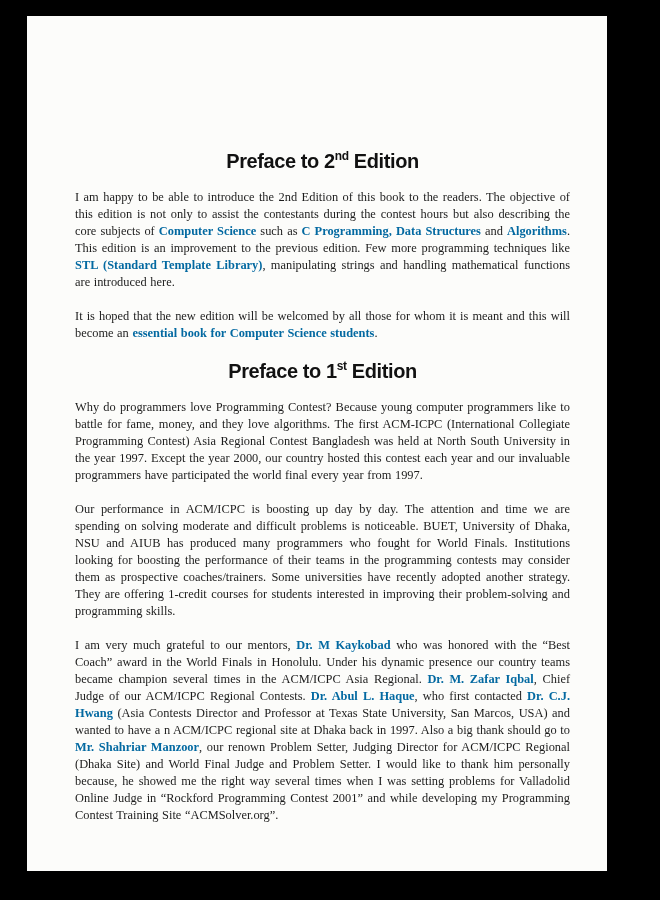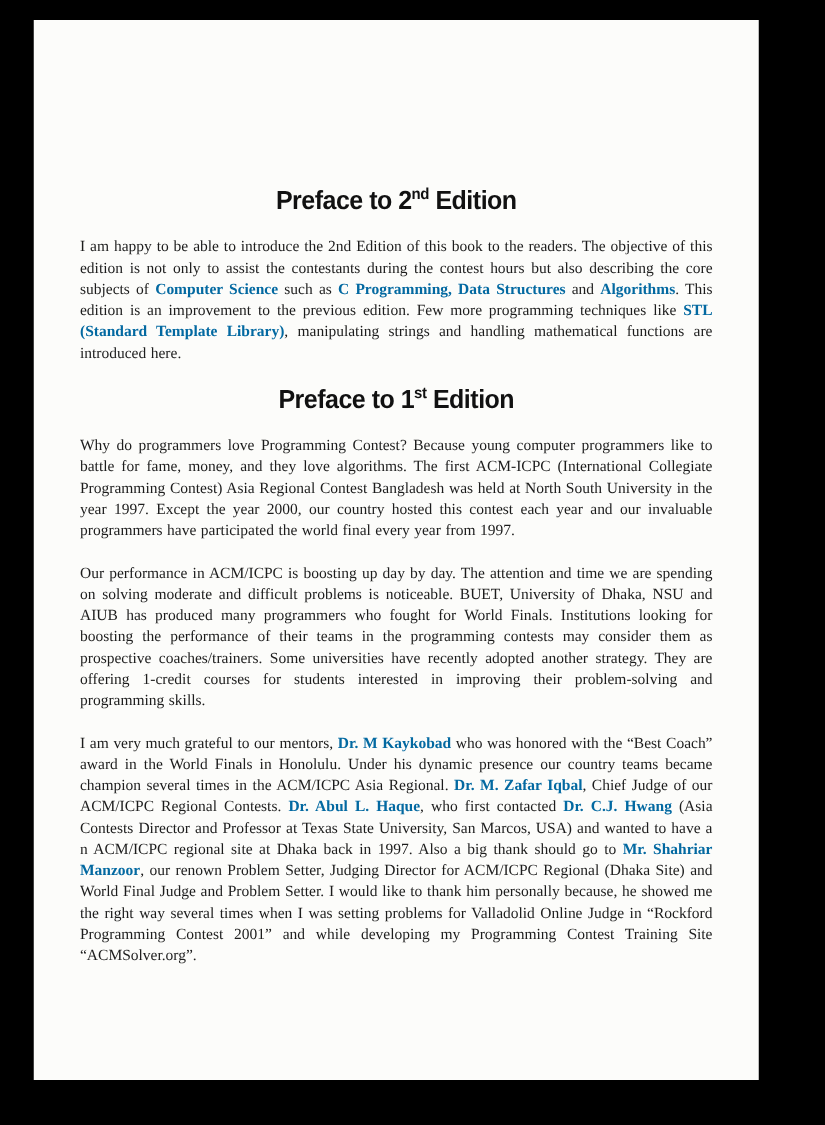--- a/index.html
+++ b/index.html
@@ -16,21 +16,21 @@
     font-family: "Liberation Serif", serif;
   }
   .page {
     position: absolute;
     left: 27px;
     top: 16px;
     width: 580px;
     min-height: 848px;
     background: #fcfcfa;
     box-sizing: border-box;
-    padding: 133px 37px 30px 37px;
+    padding: 133px 37px 30px 48px;
     color: #1c1c1c;
   }
   h1.section-heading {
     font-family: "Liberation Sans", sans-serif;
     font-weight: 700;
     font-size: 20px;
     line-height: 24px;
     letter-spacing: -0.4px;
     text-align: center;
     color: #111;
@@ -61,20 +61,21 @@
 </head>
 <body>
 
 <div class="stage">
   <div class="page">
 
     <h1 class="section-heading"><span>Preface to 2</span><sup>nd</sup><span> Edition</span></h1>
 
     <p class="body-paragraph"><span>I am happy to be able to introduce the 2nd Edition of this book to the readers. The objective of this edition is not only to assist the contestants during the contest hours but also describing the core subjects of </span><b>Computer Science</b><span> such as </span><b>C Programming,</b><span> </span><b>Data Structures</b><span> and </span><b>Algorithms</b><span>. This edition is an improvement to the previous edition. Few more programming techniques like </span><b>STL (Standard Template Library)</b><span>, manipulating strings and handling mathematical functions are introduced here.</span></p>
 
+    <p class="body-paragraph"><span>It is hoped that the new edition will be welcomed by all those for whom it is meant and this will become an </span><b>essential book for Computer Science students</b><span>.</span></p>
 
     <h1 class="section-heading second"><span>Preface to 1</span><sup>st</sup><span> Edition</span></h1>
 
     <p class="body-paragraph"><span>Why do programmers love Programming Contest? Because young computer programmers like to battle for fame, money, and they love algorithms. The first ACM-ICPC (International Collegiate Programming Contest) Asia Regional Contest Bangladesh was held at North South University in the year 1997. Except the year 2000, our country hosted this contest each year and our invaluable programmers have participated the world final every year from 1997.</span></p>
 
     <p class="body-paragraph"><span>Our performance in ACM/ICPC is boosting up day by day. The attention and time we are spending on solving moderate and difficult problems is noticeable. BUET, University of Dhaka, NSU and AIUB has produced many programmers who fought for World Finals. Institutions looking for boosting the performance of their teams in the programming contests may consider them as prospective coaches/trainers. Some universities have recently adopted another strategy. They are offering 1-credit courses for students interested in improving their problem-solving and programming skills.</span></p>
 
     <p class="body-paragraph"><span>I am very much grateful to our mentors, </span><b>Dr. M Kaykobad</b><span> who was honored with the “Best Coach” award in the World Finals in Honolulu. Under his dynamic presence our country teams became champion several times in the ACM/ICPC Asia Regional. </span><b>Dr. M. Zafar Iqbal</b><span>, Chief Judge of our ACM/ICPC Regional Contests. </span><b>Dr. Abul L. Haque</b><span>, who first contacted </span><b>Dr. C.J. Hwang</b><span> (Asia Contests Director and Professor at Texas State University, San Marcos, USA) and wanted to have a n ACM/ICPC regional site at Dhaka back in 1997. Also a big thank should go to </span><b>Mr. Shahriar Manzoor</b><span>, our renown Problem Setter, Judging Director for ACM/ICPC Regional (Dhaka Site) and World Final Judge and Problem Setter. I would like to thank him personally because, he showed me the right way several times when I was setting problems for Valladolid Online Judge in “Rockford Programming Contest 2001” and while developing my Programming Contest Training Site “ACMSolver.org”.</span></p>
 
   </div>

